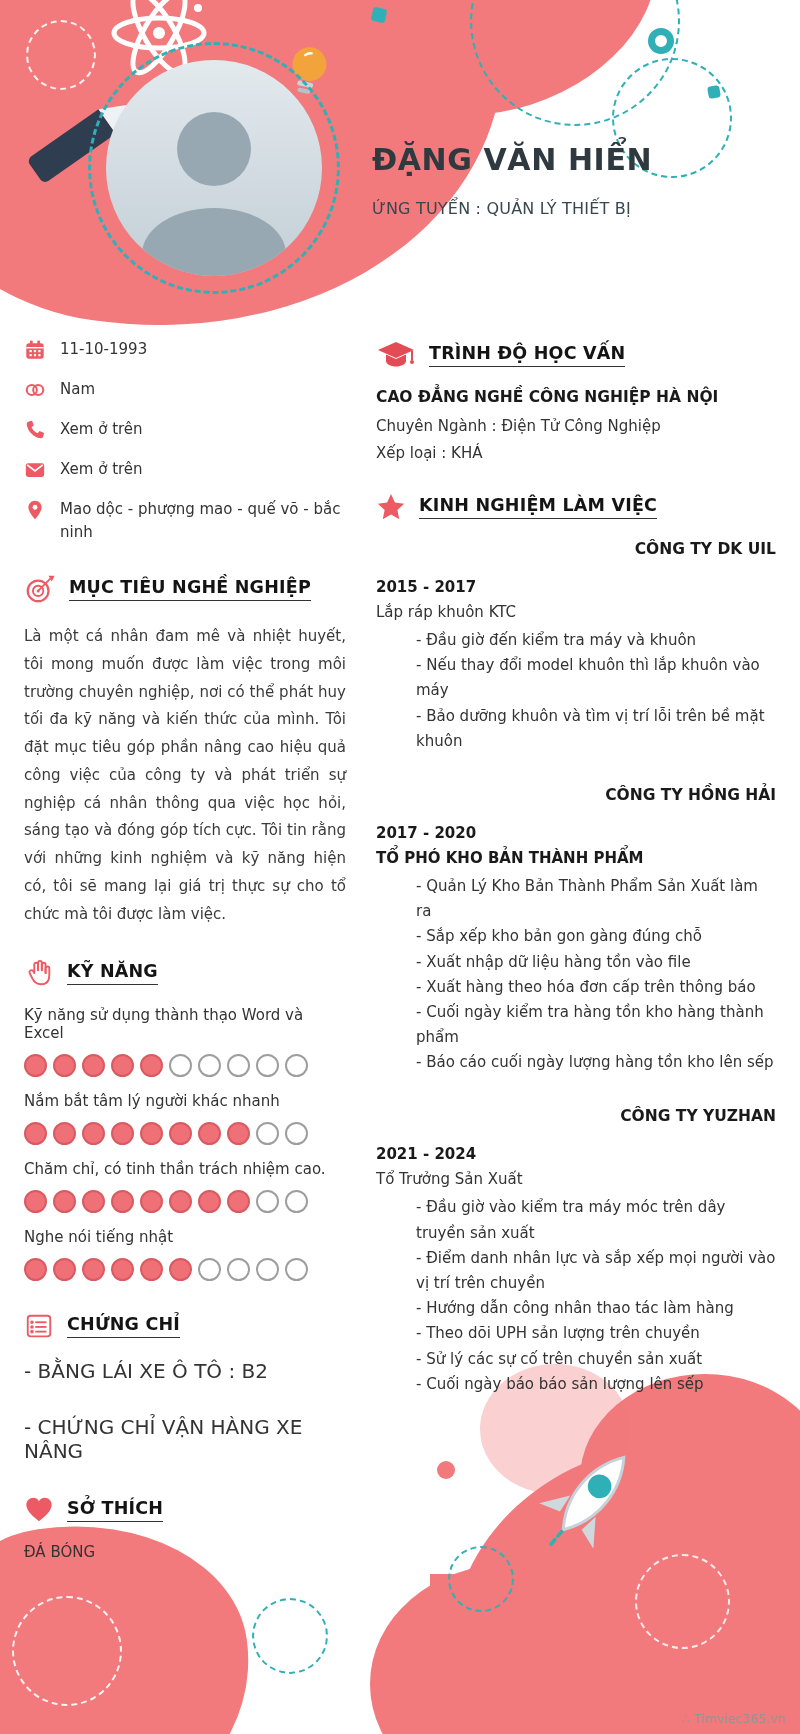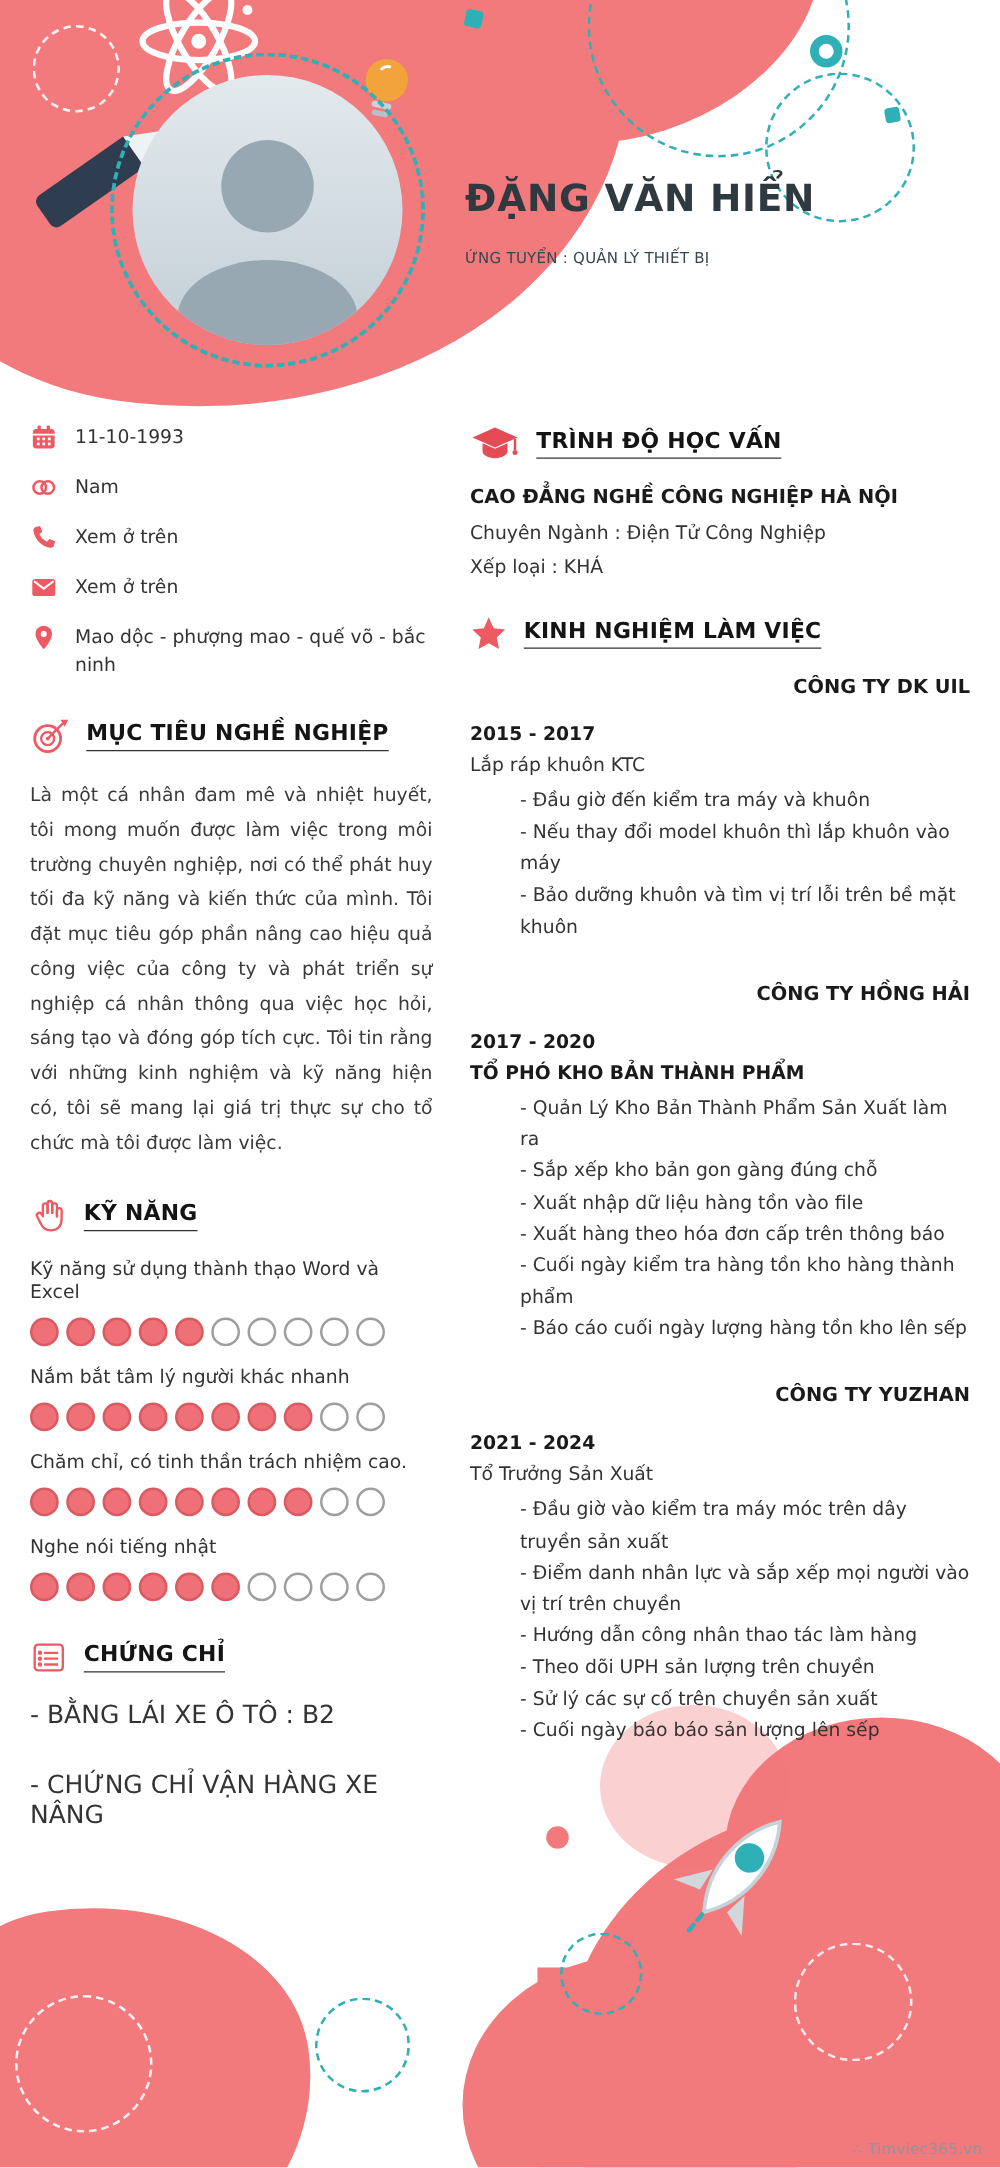--- a/index.html
+++ b/index.html
@@ -65,21 +65,21 @@
   .dot-coral-br { right:345px; bottom:255px; width:18px; height:18px; background:#f2797c; border-radius:50%; z-index:0; }
   .dash-white-br { right:70px; bottom:85px; width:95px; height:95px;
     border:2px dashed rgba(255,255,255,.85); border-radius:50%; z-index:1; }
   .dash-teal-br { right:286px; bottom:122px; width:66px; height:66px;
     border:2px dashed #2fb0b6; border-radius:50%; z-index:1; }
   .rocket { right:152px; bottom:176px; width:118px; height:118px; transform:rotate(40deg); z-index:2; }
 
   
   .header { position:absolute; left:372px; top:142px; width:404px; z-index:3; }
   .name { font-size:30px; font-weight:bold; color:#2f3a40; letter-spacing:0.6px; }
-  .position { margin-top:22px; font-size:12px; color:#37474f; letter-spacing:0.2px; }
+  .position { margin-top:22px; font-size:16px; color:#37474f; letter-spacing:0.2px; }
 
   
   .content { position:absolute; left:24px; top:338px; width:752px;
     display:flex; gap:30px; z-index:3; }
   .col-left { width:322px; flex:none; }
   .col-right { flex:1; min-width:0; }
 
   .personal-list { list-style:none; margin-bottom:12px; }
   .personal-list li { display:flex; gap:14px; align-items:flex-start;
     margin-bottom:17px; font-size:15px; color:#333; line-height:1.5; }
@@ -352,20 +352,31 @@
                 <circle cx="8.5" cy="17" r="0.9" fill="#ee5a63"></circle>
                 <circle cx="8.5" cy="22" r="0.9" fill="#ee5a63"></circle>
               </svg>
           </span>
           <h2>CHỨNG CHỈ</h2>
         </div>
         <div class="cert-item">- BẰNG LÁI XE Ô TÔ : B2</div>
         <div class="cert-item">- CHỨNG CHỈ VẬN HÀNG XE NÂNG</div>
       </section>
 
+      <section>
+        <div class="sec-head">
+          <span class="sicon">
+            <svg width="30" height="30" viewBox="0 0 32 32">
+                <path d="M16 28 C6 20.5 2.5 15 2.5 10.5 C2.5 6.4 5.9 3 10 3 C12.6 3 14.9 4.4 16 6.6 C17.1 4.4 19.4 3 22 3 C26.1 3 29.5 6.4 29.5 10.5 C29.5 15 26 20.5 16 28 Z" fill="#ee5a63"></path>
+              </svg>
+          </span>
+          <h2>SỞ THÍCH</h2>
+        </div>
+        <div class="hobby-text">ĐÁ BÓNG</div>
+      </section>
 
     </aside>
 
     <main class="col-right">
 
       <section>
         <div class="sec-head">
           <span class="sicon">
             <svg width="40" height="30" viewBox="0 0 40 30">
                 <path d="M20 2 L38 10 L20 18 L2 10 Z" fill="#e34b55"></path>

